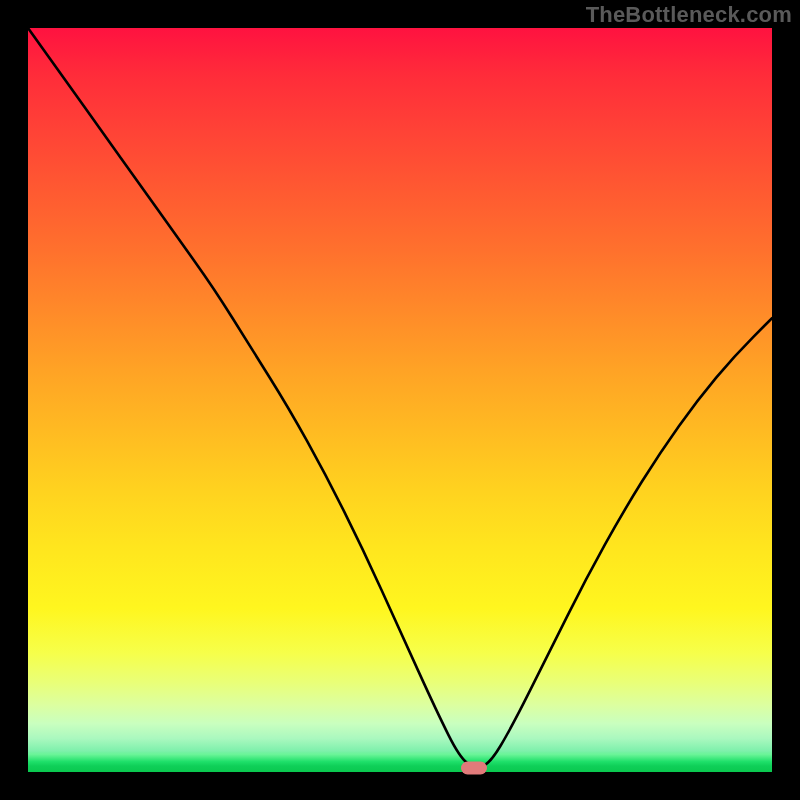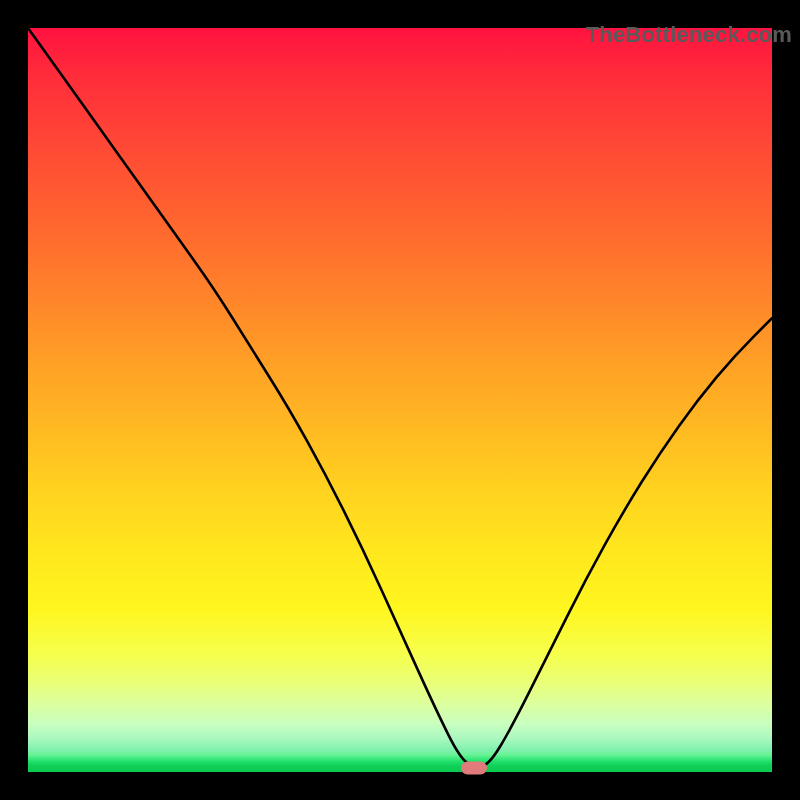--- a/index.html
+++ b/index.html
@@ -19,21 +19,20 @@
   .watermark {
     position: absolute;
     top: 2px;
     right: 8px;
     font-family: Arial, Helvetica, sans-serif;
     font-size: 22px;
     font-weight: 600;
     color: #5a5a5a;
     letter-spacing: 0.2px;
     z-index: 10;
-    margin-top: 20px;
   }
   .plot-area {
     position: absolute;
     left: 28px;
     top: 28px;
     width: 744px;
     height: 744px;
   }
   .gradient {
     position: absolute;

